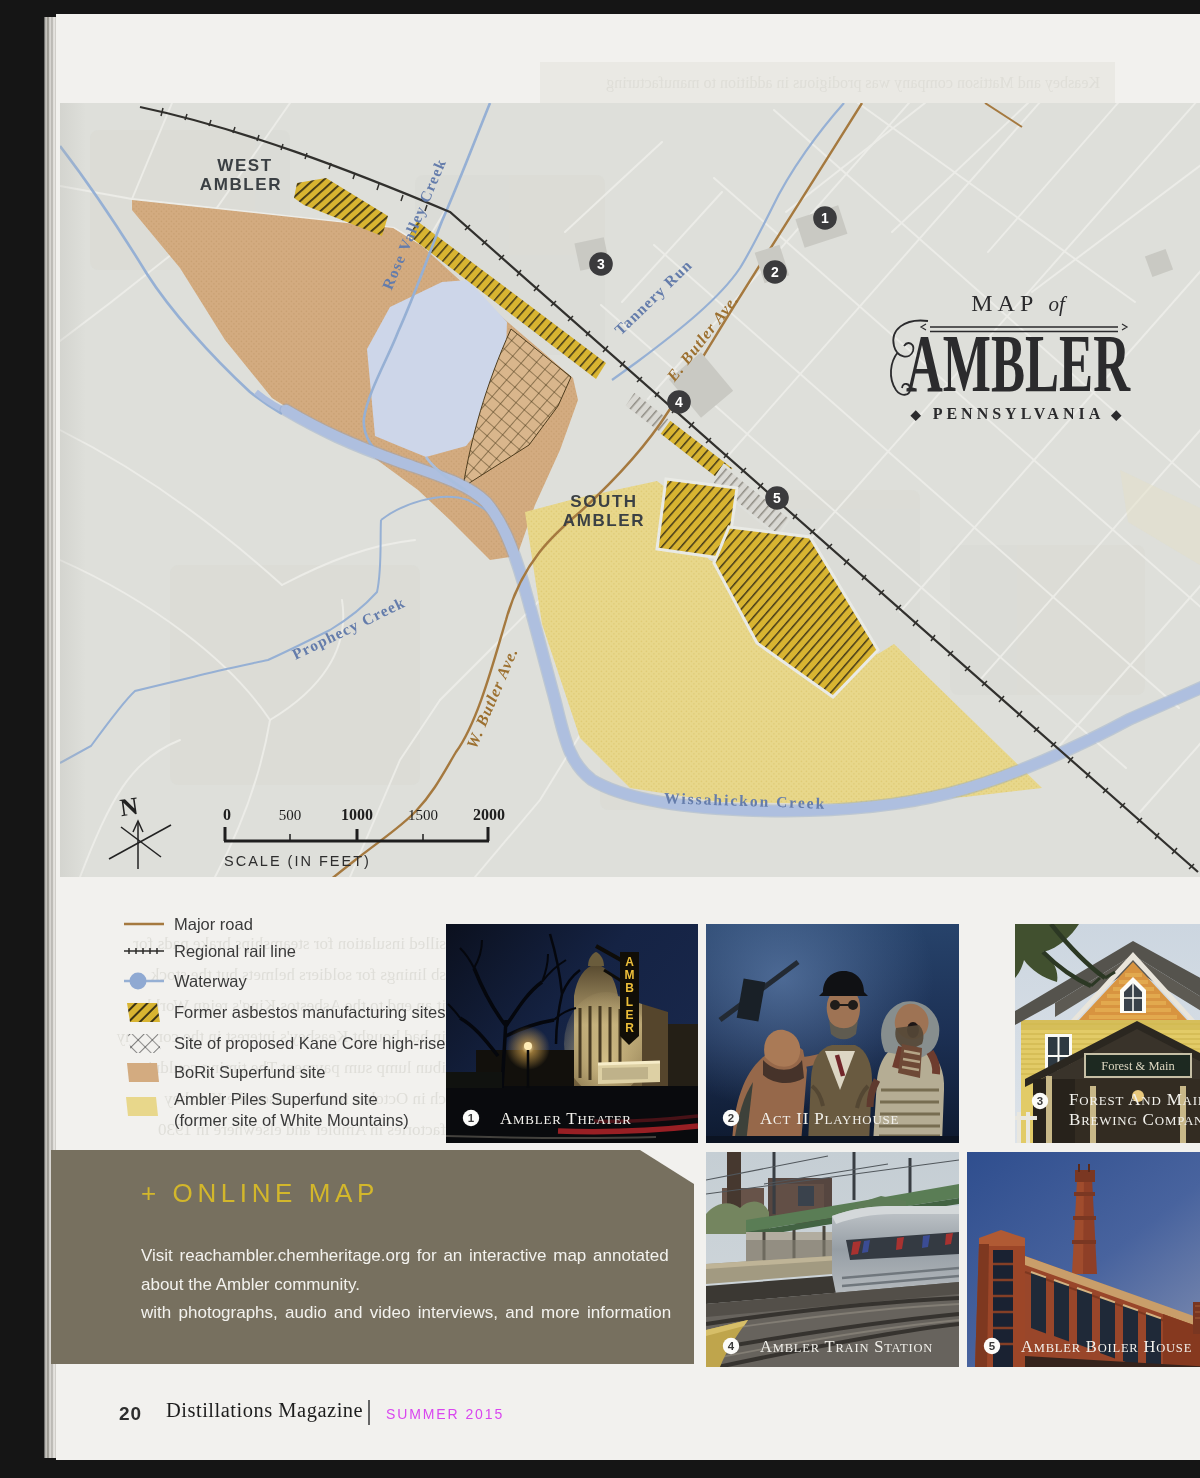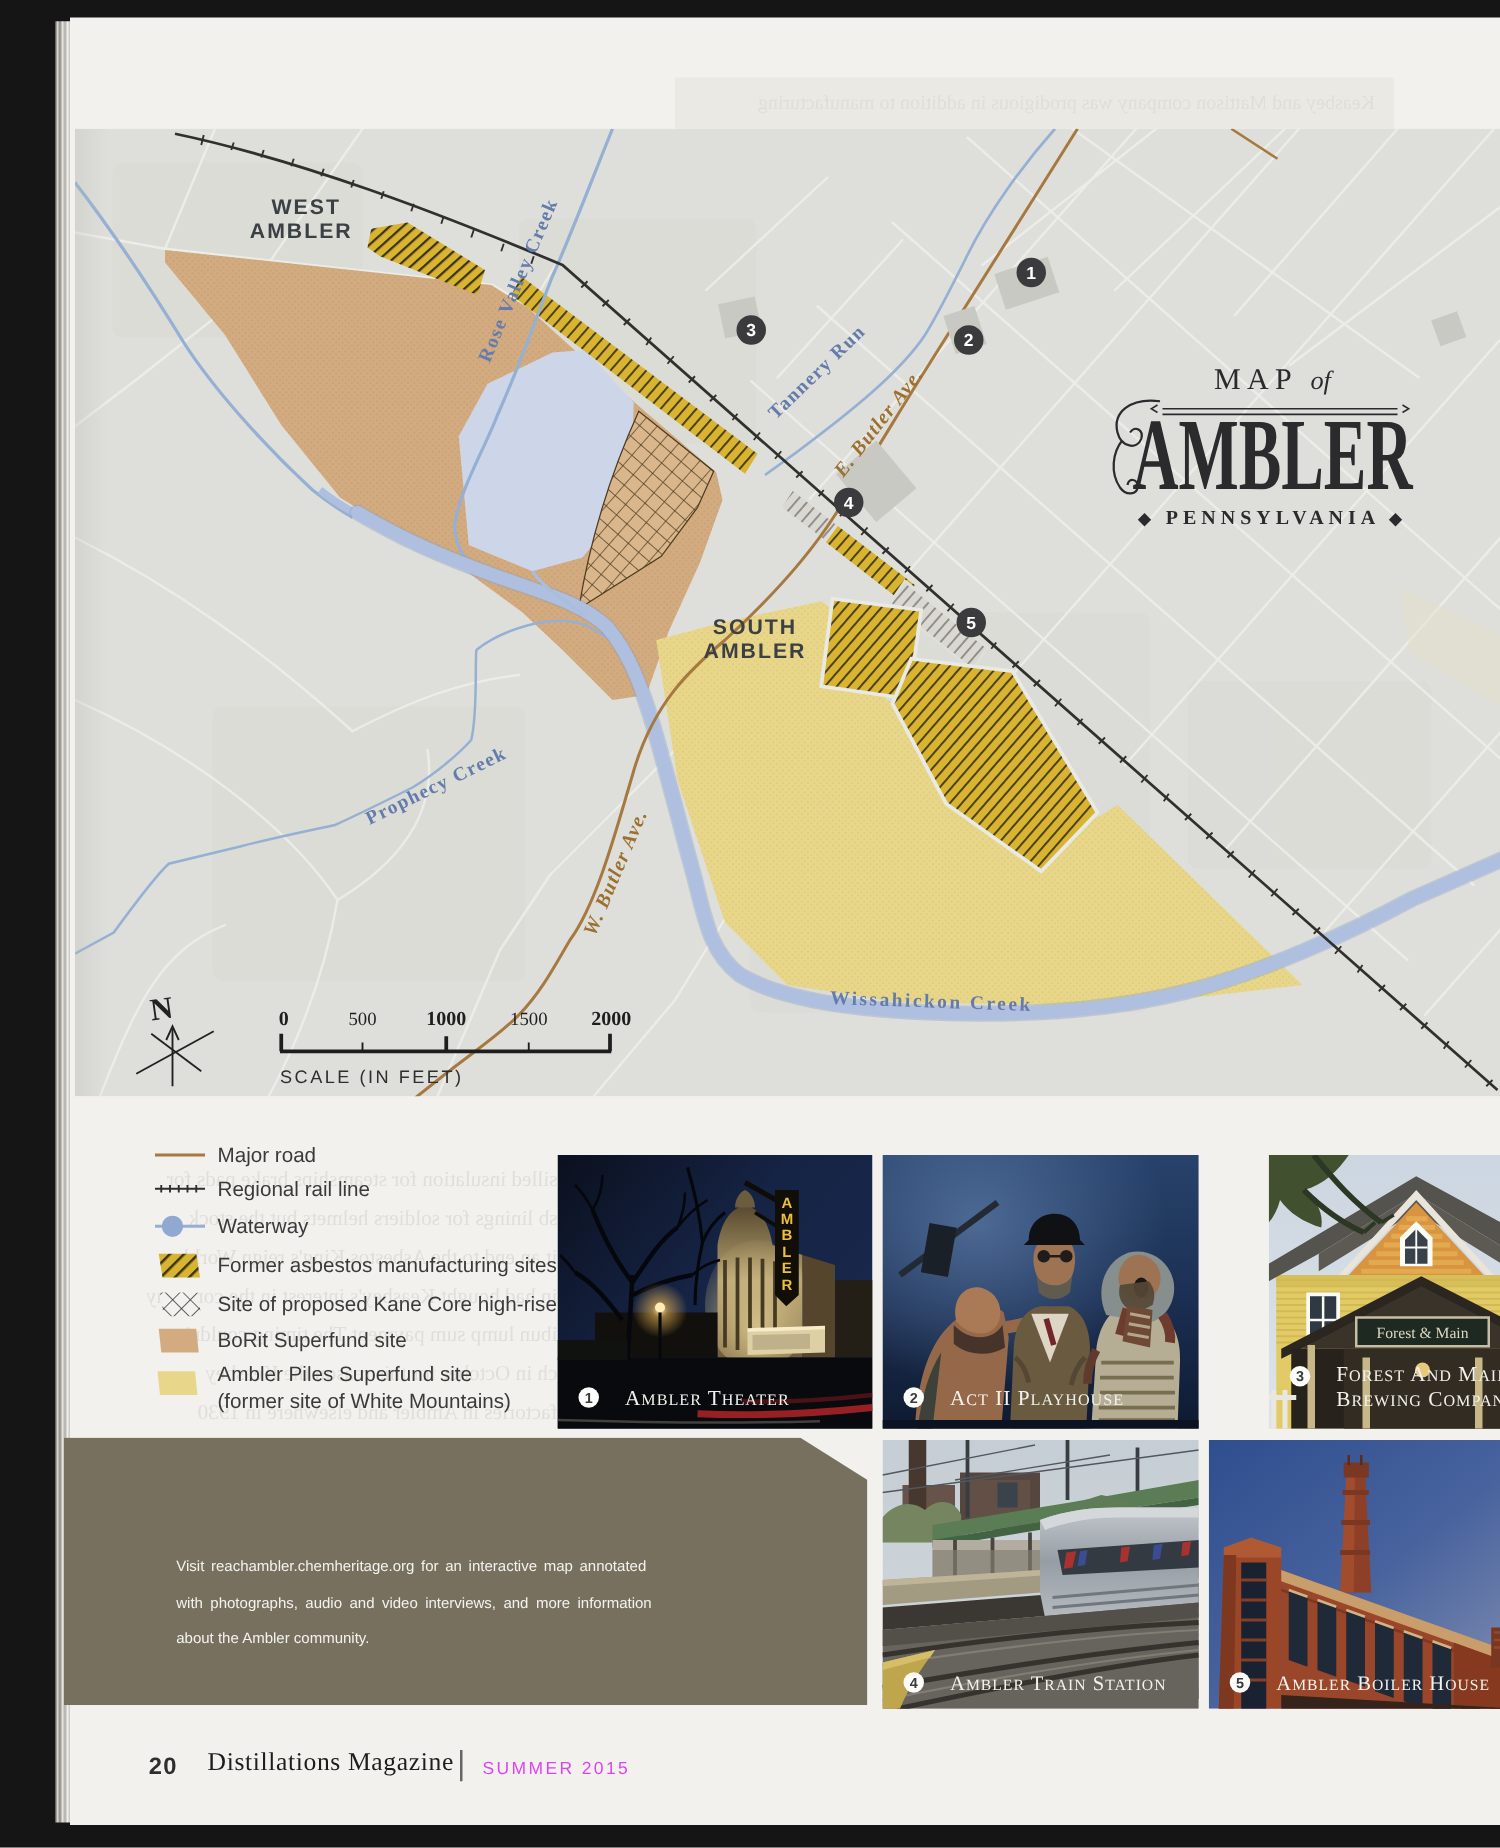--- a/index.html
+++ b/index.html
@@ -615,25 +615,26 @@
 
 <path d="M58 204 L246 215 L58 215 Z" fill="#35231c"></path>
 <circle cx="25" cy="194" r="8.2" fill="#fcfcfa"></circle>
       <text x="25" y="198.2" text-anchor="middle" font-family="Liberation Sans,sans-serif" font-size="11.5px" font-weight="bold" fill="#3a3a3a">5</text>
       <text x="54" y="200" font-family="Liberation Serif,serif" font-size="16.5px" fill="#f2f1ec" letter-spacing="0.8">A<tspan font-size="76%">MBLER</tspan> B<tspan font-size="76%">OILER</tspan> H<tspan font-size="76%">OUSE</tspan></text>
 </svg></div>
 
 <div class="abs" style="left:31px;top:1150px;width:643px;height:214px;background:#77705f;
      clip-path:polygon(0 0, 589px 0, 643px 34px, 643px 214px, 0 214px);">
 
-
-  <div class="abs" style="left:70px;top:96px;width:524px;color:#f3f2ee;font-size:12px;">
+  <div class="abs" style="left:70px;top:28px;color:#d3b72b;font-size:26px;letter-spacing:4.6px;">+ ONLINE MAP</div>
+
+  <div class="abs" style="left:70px;top:96px;width:524px;color:#f3f2ee;font-size:17px;">
     <div style="white-space:nowrap;height:28.5px;word-spacing:2px;">Visit reachambler.chemheritage.org for an interactive map annotated</div>
+    <div style="white-space:nowrap;height:28.5px;">about the Ambler community.</div>
     <div style="white-space:nowrap;height:28.5px;word-spacing:2.6px;">with photographs, audio and video interviews, and more information</div>
-    <div style="white-space:nowrap;height:28.5px;">about the Ambler community.</div>
   </div>
 </div>
 
 <div class="abs" style="left:99px;top:1403px;font-size:19px;font-weight:bold;color:#2e2e2e;letter-spacing:1px;">20</div>
 
 <div class="abs" style="left:146px;top:1399px;font-family:Liberation Serif, serif;font-size:20.5px;color:#1d1d1d;letter-spacing:0.5px;">Distillations Magazine</div>
 
 <div class="abs" style="left:348px;top:1400px;width:1.5px;height:25px;background:#666;"></div>
 
 <div class="abs" style="left:366px;top:1406px;font-size:14px;letter-spacing:1.9px;color:#d946ef;">SUMMER 2015</div>

